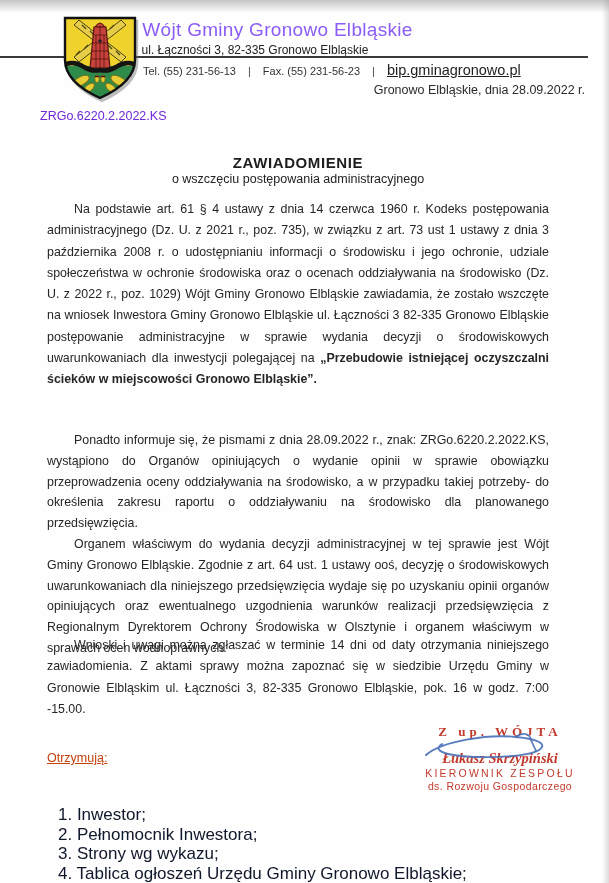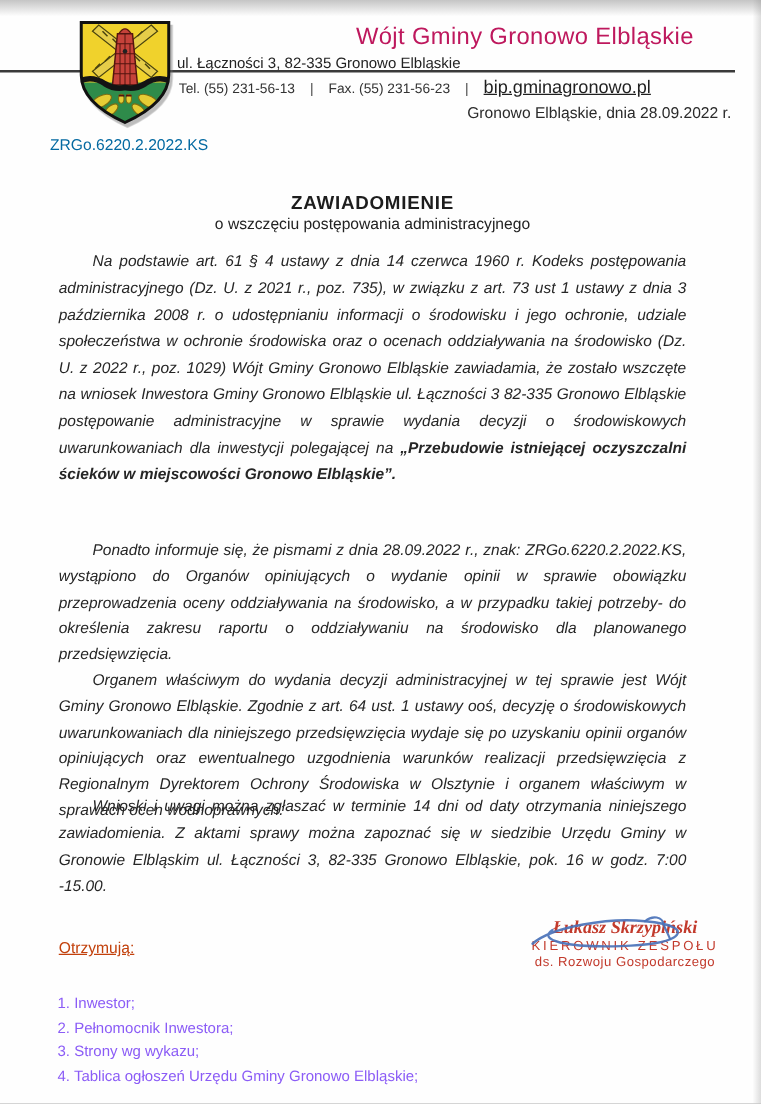--- a/index.html
+++ b/index.html
@@ -11,56 +11,56 @@
   }
   
   .page::before{content:"";position:absolute;top:0;left:0;right:0;height:13px;
     background:linear-gradient(to bottom,rgba(150,150,150,.55),rgba(255,255,255,0));pointer-events:none;z-index:5;}
   .page::after{content:"";position:absolute;top:0;bottom:0;right:0;width:7px;
     background:linear-gradient(to left,rgba(140,140,140,.30),rgba(255,255,255,0));pointer-events:none;z-index:5;}
 
   .crest{position:absolute;left:62px;top:16px;width:76px;height:84px;z-index:2;
     filter:drop-shadow(2px 3px 0 rgba(110,110,110,.45));}
 
-  .h-title{position:absolute;left:0;top:19px;width:555px;text-align:right;
-    font-size:19px;letter-spacing:.3px;color:#be185d;}
+  .h-title{position:absolute;left:0;top:19px;width:555px;text-align:center;
+    font-size:19px;letter-spacing:.3px;color:#8b5cf6;}
   .h-addr{position:absolute;left:0;top:43px;width:510px;text-align:center;
     font-size:12px;color:#222;}
   .h-rule{position:absolute;left:0;top:56px;width:588px;height:2px;background:#3a3a3a;z-index:1;}
   .h-contact{position:absolute;left:143px;top:62px;font-size:11px;color:#333;white-space:nowrap;}
   .h-contact .sep{margin:0 12px;color:#444;}
   .h-contact .web{font-size:14.5px;color:#1f1f1f;text-decoration:underline;}
   .h-date{position:absolute;right:24px;top:83px;font-size:12.5px;color:#2a2a2a;}
 
-  .ref{position:absolute;left:40px;top:109px;font-size:12.5px;color:#0369a1;}
+  .ref{position:absolute;left:40px;top:109px;font-size:12.5px;color:#6d28d9;}
 
   .doc-title{position:absolute;left:48px;top:154px;width:500px;text-align:center;
     font-size:15px;font-weight:bold;letter-spacing:.6px;color:#1d1d1d;}
   .doc-sub{position:absolute;left:48px;top:172px;width:500px;text-align:center;
     font-size:12.5px;color:#222;}
 
-  .p{margin:0;text-align:justify;text-indent:27px;font-size:12.4px;color:#262626;font-style:italic;}
+  .p{margin:0;text-align:justify;text-indent:27px;font-size:12.4px;color:#262626;}
   .p1{position:absolute;left:47px;top:199px;width:502px;line-height:21.3px;}
   .pblock{position:absolute;left:47px;top:410px;width:502px;line-height:20.8px;margin-top:20px;}
   .pblock .p{line-height:20.8px;}
   .p4{position:absolute;left:47px;top:635px;width:502px;line-height:21.4px;}
 
   .stamp{position:absolute;left:415px;top:724px;width:170px;text-align:center;z-index:2;}
   .st1{font-family:"Liberation Serif","DejaVu Serif",serif;font-size:13px;font-weight:bold;
     letter-spacing:4px;line-height:16px;}
   .stname{font-family:"Liberation Serif","DejaVu Serif",serif;font-style:italic;font-weight:bold;
     font-size:14.5px;line-height:16px;margin-top:10px;}
   .strole{font-size:10.5px;letter-spacing:2.2px;line-height:11px;margin-top:2px;}
   .stdept{font-size:10.5px;letter-spacing:.4px;line-height:11px;margin-top:2px;}
 
   .sig{position:absolute;left:418px;top:731px;width:148px;height:32px;z-index:3;}
 
   .recv-h{position:absolute;left:47px;top:751px;font-size:12.5px;text-decoration:underline;color:#c2410c;}
-  .recv{position:absolute;left:42px;top:789px;margin:4px;padding:0;list-style:none;
-    font-size:12px;line-height:19.6px;color:#8b5cf6;}
+  .recv{position:absolute;left:42px;top:789px;margin:16px;padding:0;list-style:none;
+    font-size:17px;line-height:19.6px;color:#0f172a;}
 </style>
 </head>
 <body>
 
 <div class="page">
 
   <svg class="crest" viewBox="0 0 76 84" xmlns="http://www.w3.org/2000/svg">
     <defs>
       <clipPath id="shield">
           <path d="M3,2 H73 V44 Q73,66 38,82 Q3,66 3,44 Z"></path>
@@ -114,20 +114,21 @@
   <div class="p p1"><span>Na podstawie art. 61 § 4 ustawy z dnia 14 czerwca 1960 r. Kodeks postępowania administracyjnego (Dz. U. z 2021 r., poz. 735), w związku z art. 73 ust 1 ustawy z dnia 3 października 2008 r. o udostępnianiu informacji o środowisku i jego ochronie, udziale społeczeństwa w ochronie środowiska oraz o ocenach oddziaływania na środowisko (Dz. U. z 2022 r., poz. 1029) Wójt Gminy Gronowo Elbląskie zawiadamia, że zostało wszczęte na wniosek Inwestora Gminy Gronowo Elbląskie ul. Łączności 3 82-335 Gronowo Elbląskie postępowanie administracyjne w sprawie wydania decyzji o środowiskowych uwarunkowaniach dla inwestycji polegającej na </span><b>„Przebudowie istniejącej oczyszczalni ścieków w miejscowości Gronowo Elbląskie”.</b></div>
 
   <div class="pblock">
     <p class="p">Ponadto informuje się, że pismami z dnia 28.09.2022 r., znak: ZRGo.6220.2.2022.KS, wystąpiono do Organów opiniujących o wydanie opinii w sprawie obowiązku przeprowadzenia oceny oddziaływania na środowisko, a w przypadku takiej potrzeby- do określenia zakresu raportu o oddziaływaniu na środowisko dla planowanego przedsięwzięcia.</p>
     <p class="p">Organem właściwym do wydania decyzji administracyjnej w tej sprawie jest Wójt Gminy Gronowo Elbląskie. Zgodnie z art. 64 ust. 1 ustawy ooś, decyzję o środowiskowych uwarunkowaniach dla niniejszego przedsięwzięcia wydaje się po uzyskaniu opinii organów opiniujących oraz ewentualnego uzgodnienia warunków realizacji przedsięwzięcia z Regionalnym Dyrektorem Ochrony Środowiska w Olsztynie i organem właściwym w sprawach ocen wodnoprawnych.</p>
   </div>
 
   <div class="p p4">Wnioski i uwagi można zgłaszać w terminie 14 dni od daty otrzymania niniejszego zawiadomienia. Z aktami sprawy można zapoznać się w siedzibie Urzędu Gminy w Gronowie Elbląskim ul. Łączności 3, 82-335 Gronowo Elbląskie, pok. 16 w godz. 7:00 -15.00.</div>
 
   <div class="stamp" style="color:#c23a2c;">
+    <div class="st1">Z up. WÓJTA</div>
     <div class="stname">Łukasz Skrzypiński</div>
     <div class="strole">KIEROWNIK ZESPOŁU</div>
     <div class="stdept">ds. Rozwoju Gospodarczego</div>
   </div>
   <svg class="sig" viewBox="0 0 148 32" xmlns="http://www.w3.org/2000/svg">
     <path d="M8,24 C24,10 70,3 98,6 C120,8 130,13 121,19 C108,27 52,28 30,23 C20,20.5 18,17 24,13" fill="none" stroke="#4a72b8" stroke-width="1.9" stroke-linecap="round" opacity="0.92"></path>
     <path d="M98,6 C104,1 112,2 113,9 L118,20" fill="none" stroke="#4a72b8" stroke-width="1.7" stroke-linecap="round" opacity="0.92"></path>
   </svg>
 
   <div class="recv-h">Otrzymują:</div>

